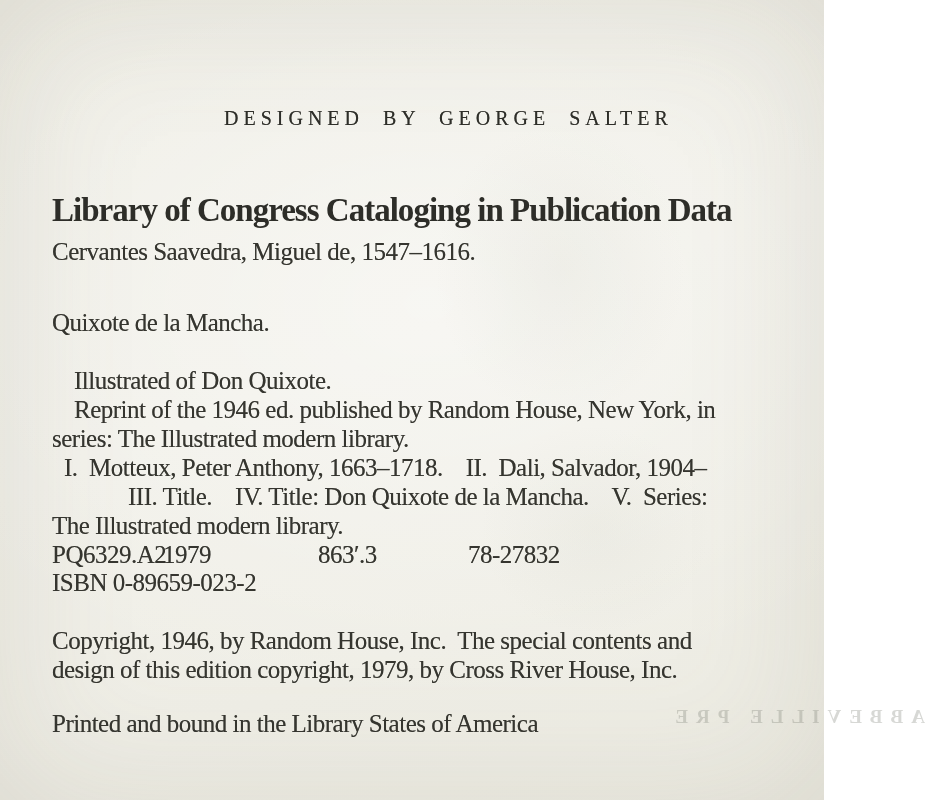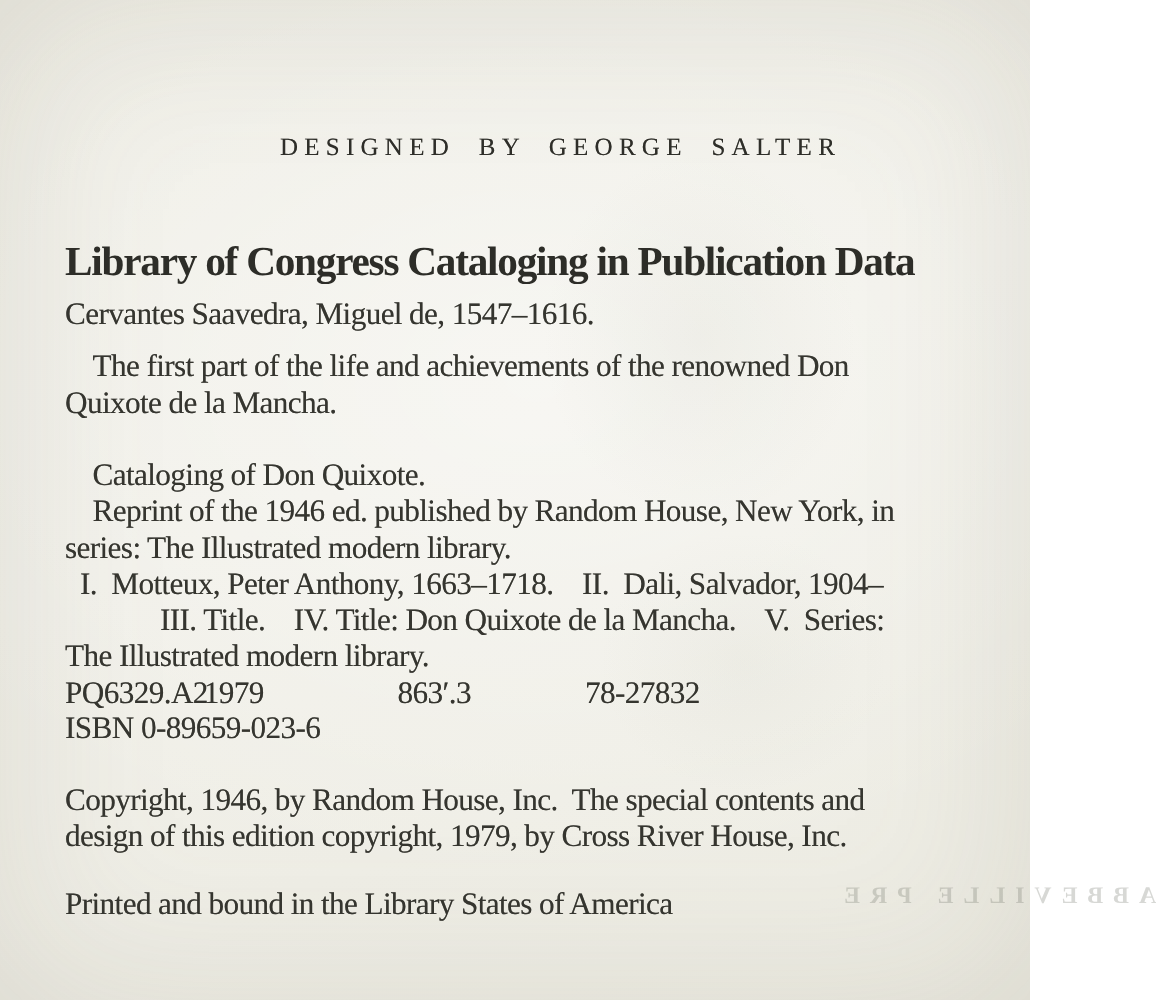--- a/index.html
+++ b/index.html
@@ -90,38 +90,37 @@
 <div class="page">
 
   <div class="ghost ghost-a"></div>
   <div class="ghost ghost-b"></div>
 
   <div class="designer">DESIGNED BY GEORGE SALTER</div>
 
   <div class="heading">Library of Congress Cataloging in Publication Data</div>
 
   <div class="line" style="top:238px; left:52px;">Cervantes Saavedra, Miguel de, 1547–1616.</div>
-  <div class="line" style="top:280px; left:74px;">The first part of the life and achievements of the renowned Don</div>
   <div class="line" style="top:309px; left:52px;">Quixote de la Mancha.</div>
 
-  <div class="line" style="top:367px; left:74px;">Cataloging of Don Quixote.</div>
+  <div class="line" style="top:367px; left:74px;">Illustrated of Don Quixote.</div>
   <div class="line" style="top:396px; left:74px;">Reprint of the 1946 ed. published by Random House, New York, in</div>
   <div class="line" style="top:425px; left:52px;">series: The Illustrated modern library.</div>
   <div class="line" style="top:454px; left:64px;">I.  Motteux, Peter Anthony, 1663–1718.    II.  Dali, Salvador, 1904–</div>
   <div class="line" style="top:512px; left:52px;">The Illustrated modern library.</div>
   <div class="line" style="top:483px; left:128px;">III. Title.    IV. Title: Don Quixote de la Mancha.    V.  Series:</div>
 
   <div class="catalog-row">
     <span style="top:541px; left:52px;">PQ6329.A2</span>
     <span style="top:541px; left:163px;">1979</span>
     <span style="top:541px; left:318px;">863′.3</span>
     <span style="top:541px; left:468px;">78-27832</span>
   </div>
 
-  <div class="line" style="top:569px; left:52px;">ISBN 0-89659-023-6</div>
+  <div class="line" style="top:569px; left:52px;">ISBN 0-89659-023-2</div>
 
   <div class="line" style="top:627px; left:52px;">Copyright, 1946, by Random House, Inc.  The special contents and</div>
   <div class="line" style="top:656px; left:52px;">design of this edition copyright, 1979, by Cross River House, Inc.</div>
 
   <div class="line" style="top:710px; left:52px;">Printed and bound in the Library States of America</div>
 
   <div class="showthrough">ABBEVILLE PRE</div>
 
 </div>
 

